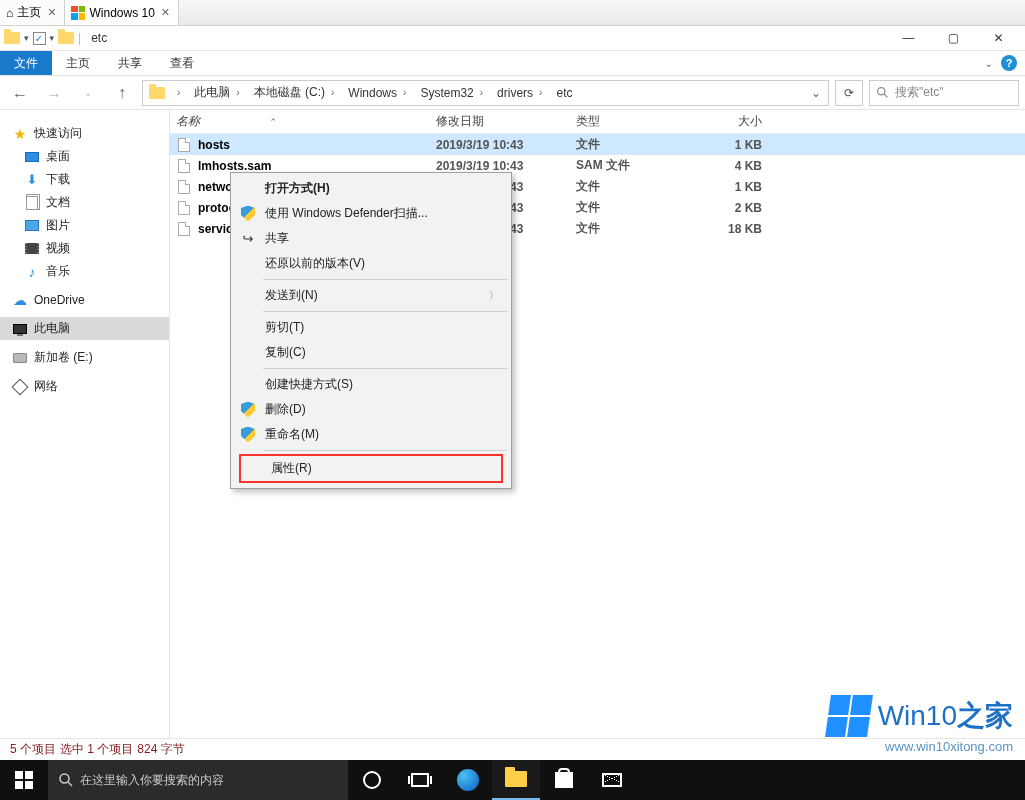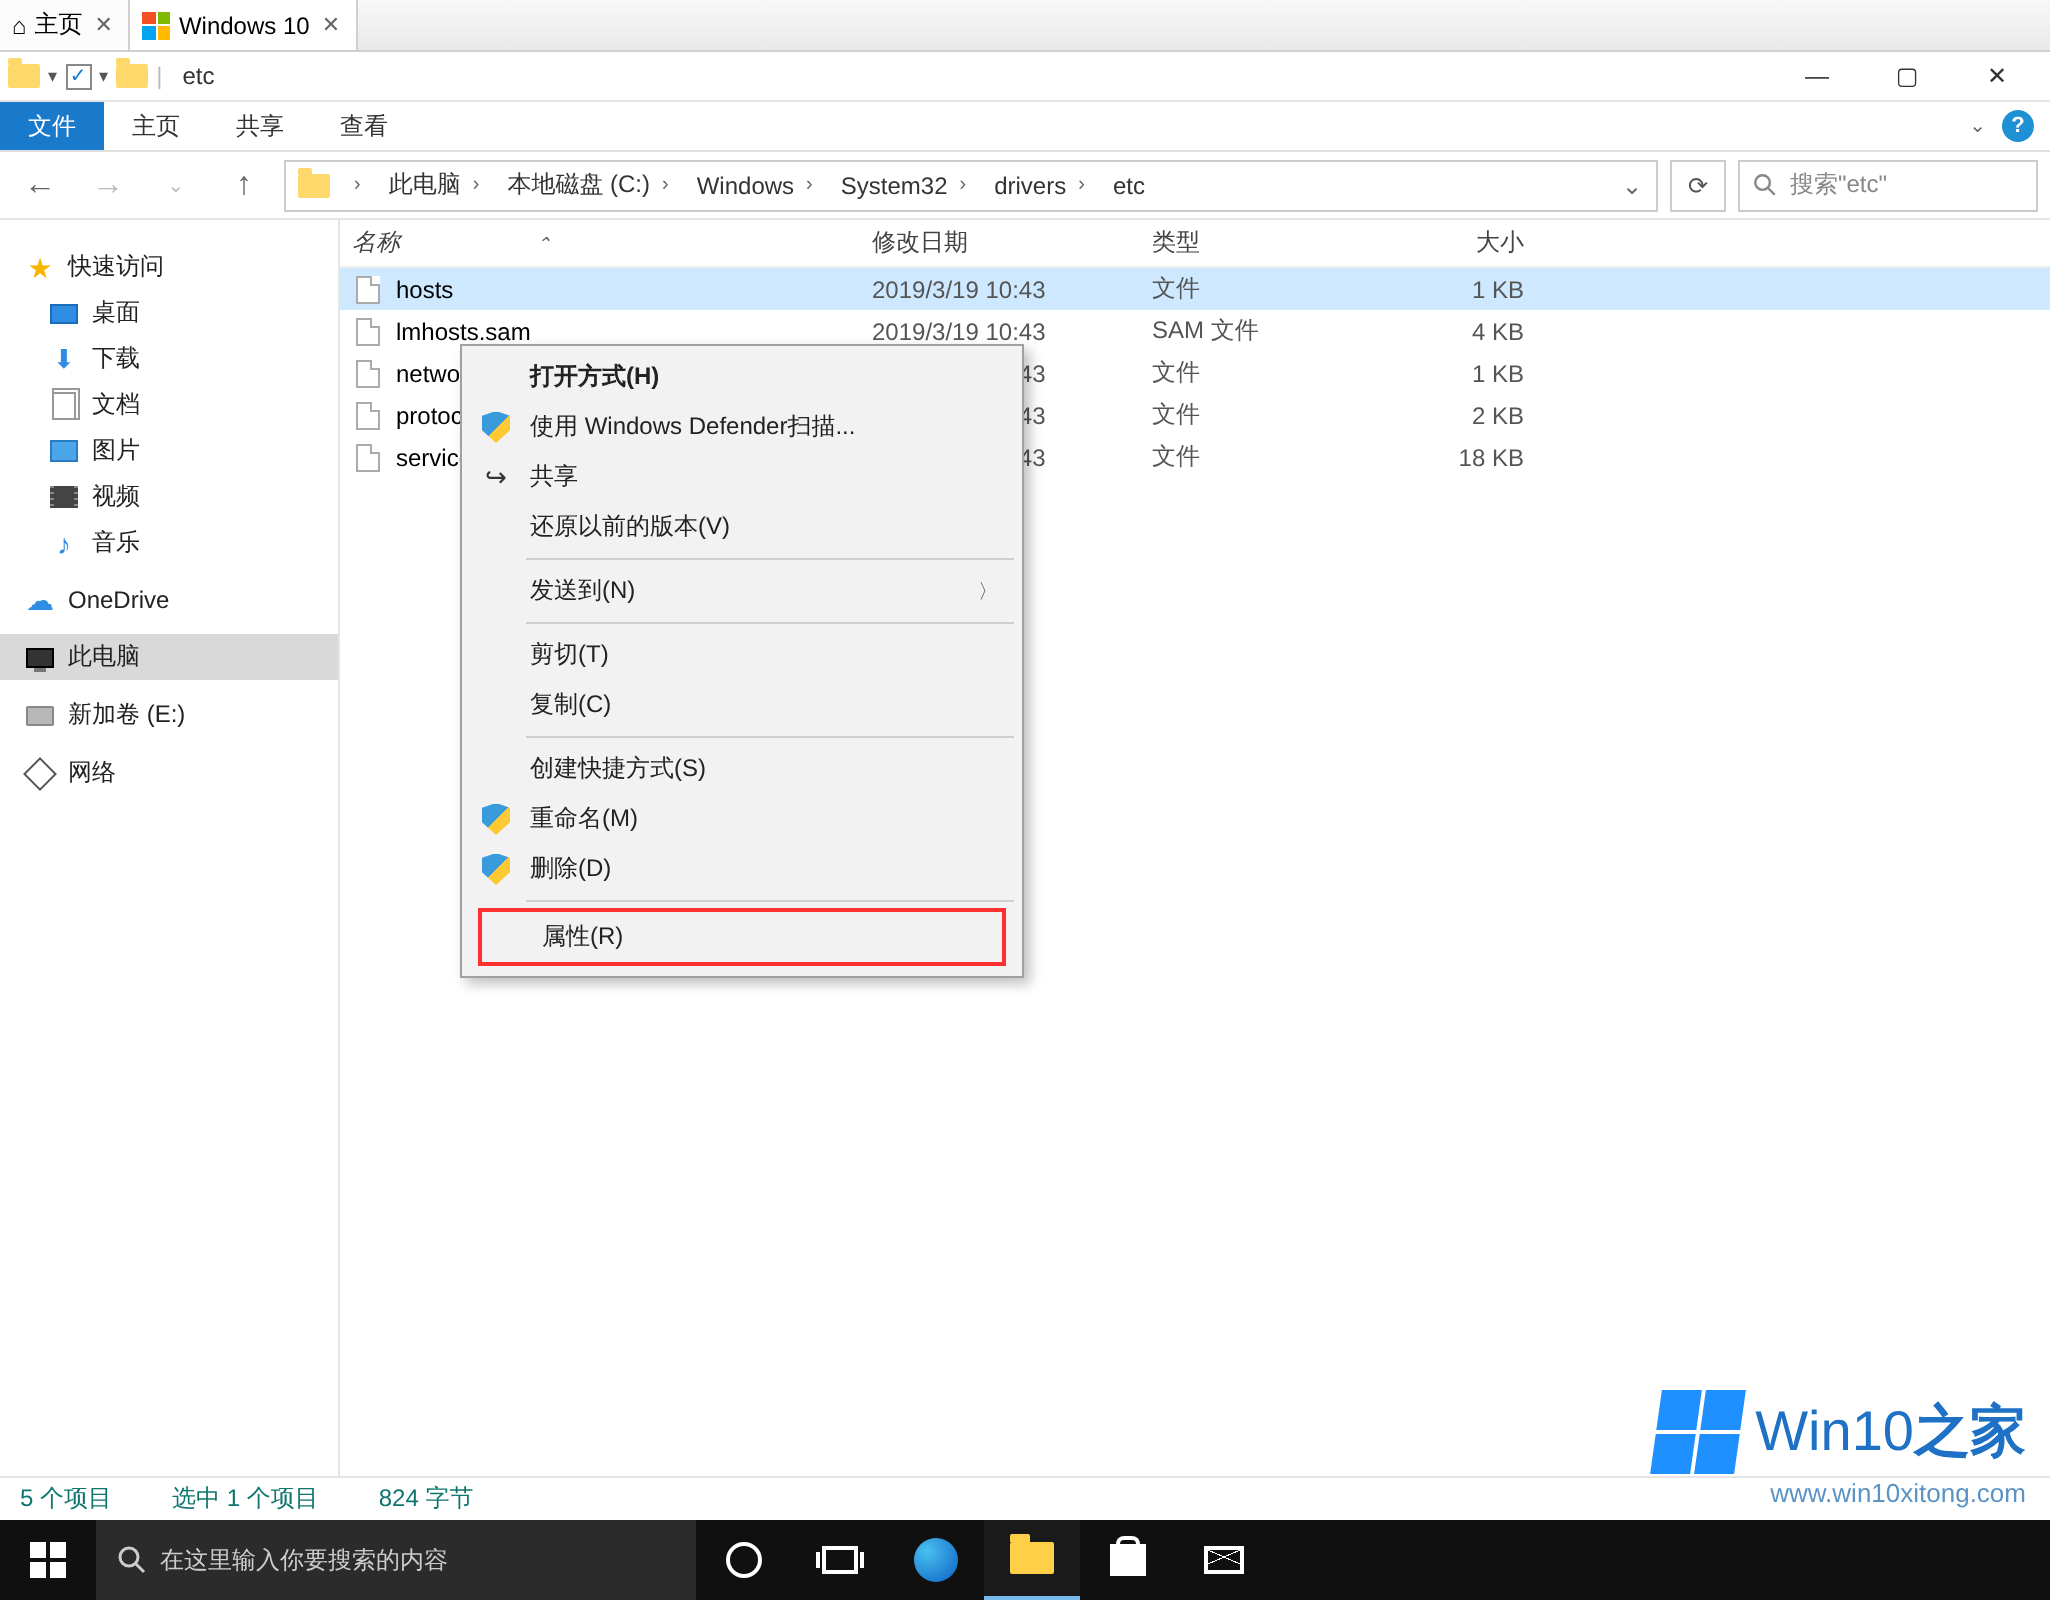--- a/index.html
+++ b/index.html
@@ -65,21 +65,21 @@
 .icon-drive{width:14px;height:10px;background:#b8b8b8;border:1px solid #888;border-radius:1px;}
 .icon-network{width:12px;height:12px;border:1px solid #555;transform:rotate(45deg);}
 
 .files{flex:1;display:flex;flex-direction:column;}
 .cols{display:flex;height:24px;align-items:center;border-bottom:1px solid #eee;color:#444;padding-left:6px;}
 .col-name{width:260px;display:flex;align-items:center;gap:8px;font-style:italic;}
 .col-name .sort{font-size:9px;color:#666;}
 .col-date{width:140px;}
 .col-type{width:124px;}
 .col-size{width:70px;text-align:right;padding-right:8px;}
-.rows{flex:1;overflow:auto;}
+.rows{flex:1;overflow:auto;font-weight:bold;}
 .row{display:flex;height:21px;align-items:center;padding-left:6px;}
 .row.selected{background:#cde8ff;}
 .file-icon{width:16px;height:16px;margin-right:6px;display:flex;align-items:center;justify-content:center;}
 .file-doc{width:12px;height:14px;background:#fff;border:1px solid #aaa;position:relative;}
 .file-doc::before{content:"";position:absolute;right:-1px;top:-1px;width:4px;height:4px;background:#fff;border-left:1px solid #aaa;border-bottom:1px solid #aaa;}
 .fname{width:238px;overflow:hidden;text-overflow:ellipsis;white-space:nowrap;}
 .fdate{width:140px;color:#555;}
 .ftype{width:124px;color:#555;}
 .fsize{width:70px;text-align:right;color:#555;padding-right:8px;}
 
@@ -89,21 +89,21 @@
 .ctx-item.bold{font-weight:bold;text-align:right;}
 .ctx-item .arrow{margin-left:auto;color:#555;font-size:10px;}
 .ctx-item .ico{position:absolute;left:6px;width:18px;height:18px;display:flex;align-items:center;justify-content:center;}
 .ctx-sep{height:1px;background:#d0d0d0;margin:3px 2px 3px 30px;}
 .shield{width:14px;height:16px;background:linear-gradient(135deg,#3a9bdc 50%,#ffc933 50%);clip-path:polygon(50% 0,100% 15%,100% 60%,50% 100%,0 60%,0 15%);}
 .share-ico{font-size:13px;color:#333;}
 .highlight-box{border:2px solid #ff3030;margin:2px 6px;}
 .highlight-box .ctx-item{padding-left:30px;}
 
 
-.statusbar{height:22px;border-top:1px solid #e5e5e5;display:flex;align-items:center;gap:30px;padding:0 10px;color:#0f766e;}
+.statusbar{height:22px;border-top:1px solid #e5e5e5;display:flex;align-items:center;gap:4px;padding:0 10px;color:#7f1d1d;}
 
 
 .taskbar{position:absolute;left:0;right:0;bottom:0;height:40px;background:#101010;display:flex;align-items:stretch;color:#fff;}
 .tb-btn{width:48px;display:flex;align-items:center;justify-content:center;}
 .tb-start svg{fill:#fff;}
 .tb-search{flex:0 0 300px;background:#2b2b2b;display:flex;align-items:center;padding:0 10px;gap:6px;color:#ccc;margin:0;}
 .tb-icon{width:48px;display:flex;align-items:center;justify-content:center;}
 .tb-explorer{background:#1a1a1a;border-bottom:2px solid #76b9ed;}
 .tb-folder{width:22px;height:16px;background:#ffcf48;border-radius:1px;position:relative;}
 .tb-folder::before{content:"";position:absolute;left:0;top:-4px;width:10px;height:4px;background:#ffcf48;border-radius:1px 1px 0 0;}
@@ -376,27 +376,27 @@
       <span>复制(C)</span>
     </div>
   <div class="ctx-sep"></div>
   <div class="ctx-item">
       <span>创建快捷方式(S)</span>
     </div>
   <div class="ctx-item">
       <span class="ico">
         <span class="shield"></span>
       </span>
-      <span>重命名(M)</span>
+      <span>删除(D)</span>
     </div>
   <div class="ctx-item">
       <span class="ico">
         <span class="shield"></span>
       </span>
-      <span>删除(D)</span>
+      <span>重命名(M)</span>
     </div>
   <div class="ctx-sep"></div>
   <div class="highlight-box">
     <div class="ctx-item">
         <span>属性(R)</span>
       </div>
   </div>
 </div>
 
 <div class="statusbar">

